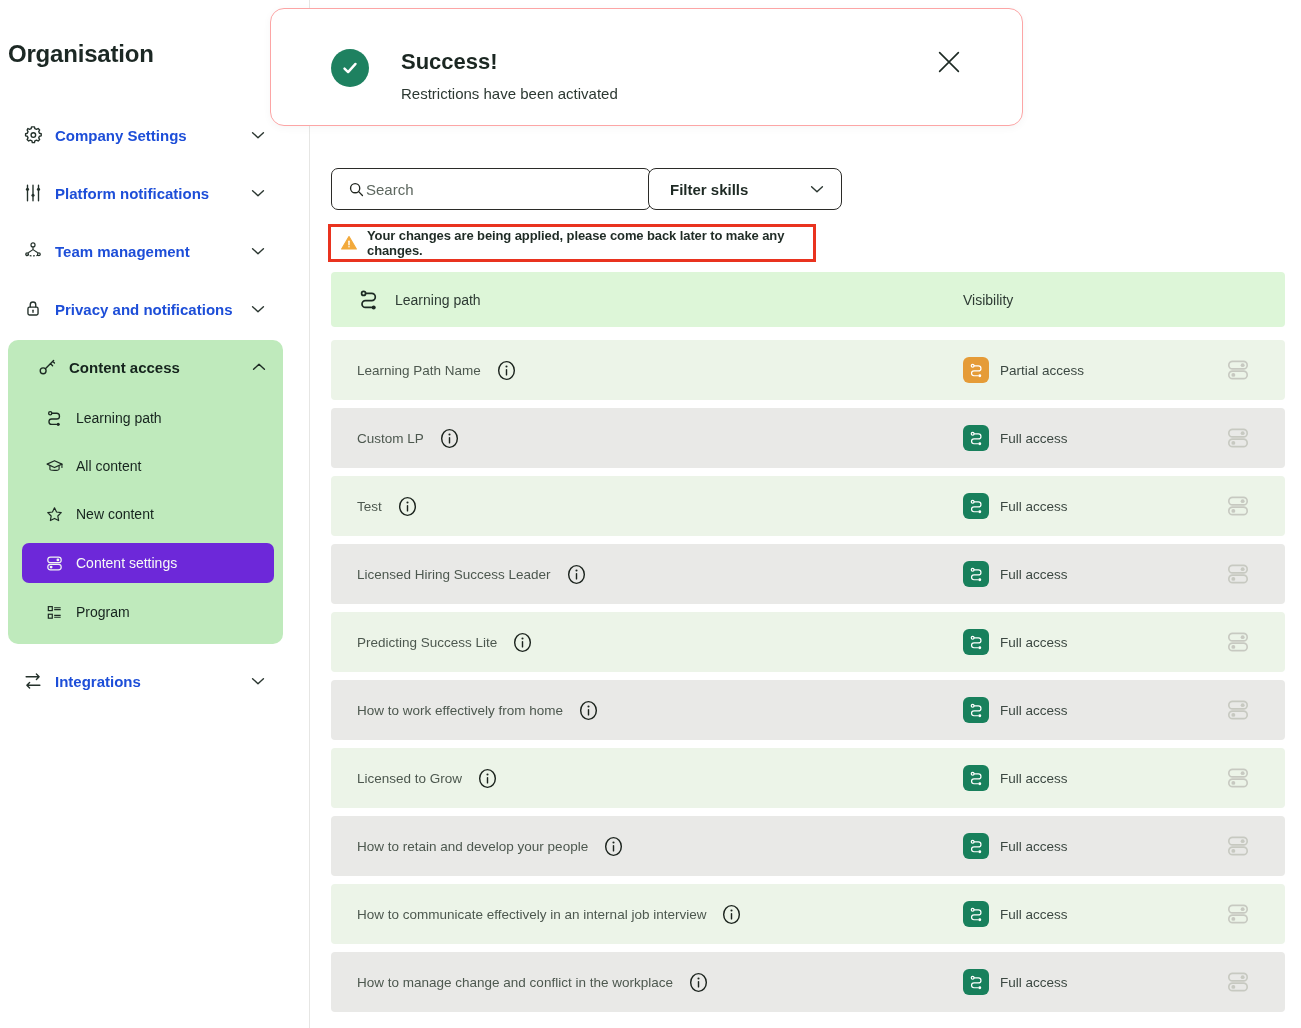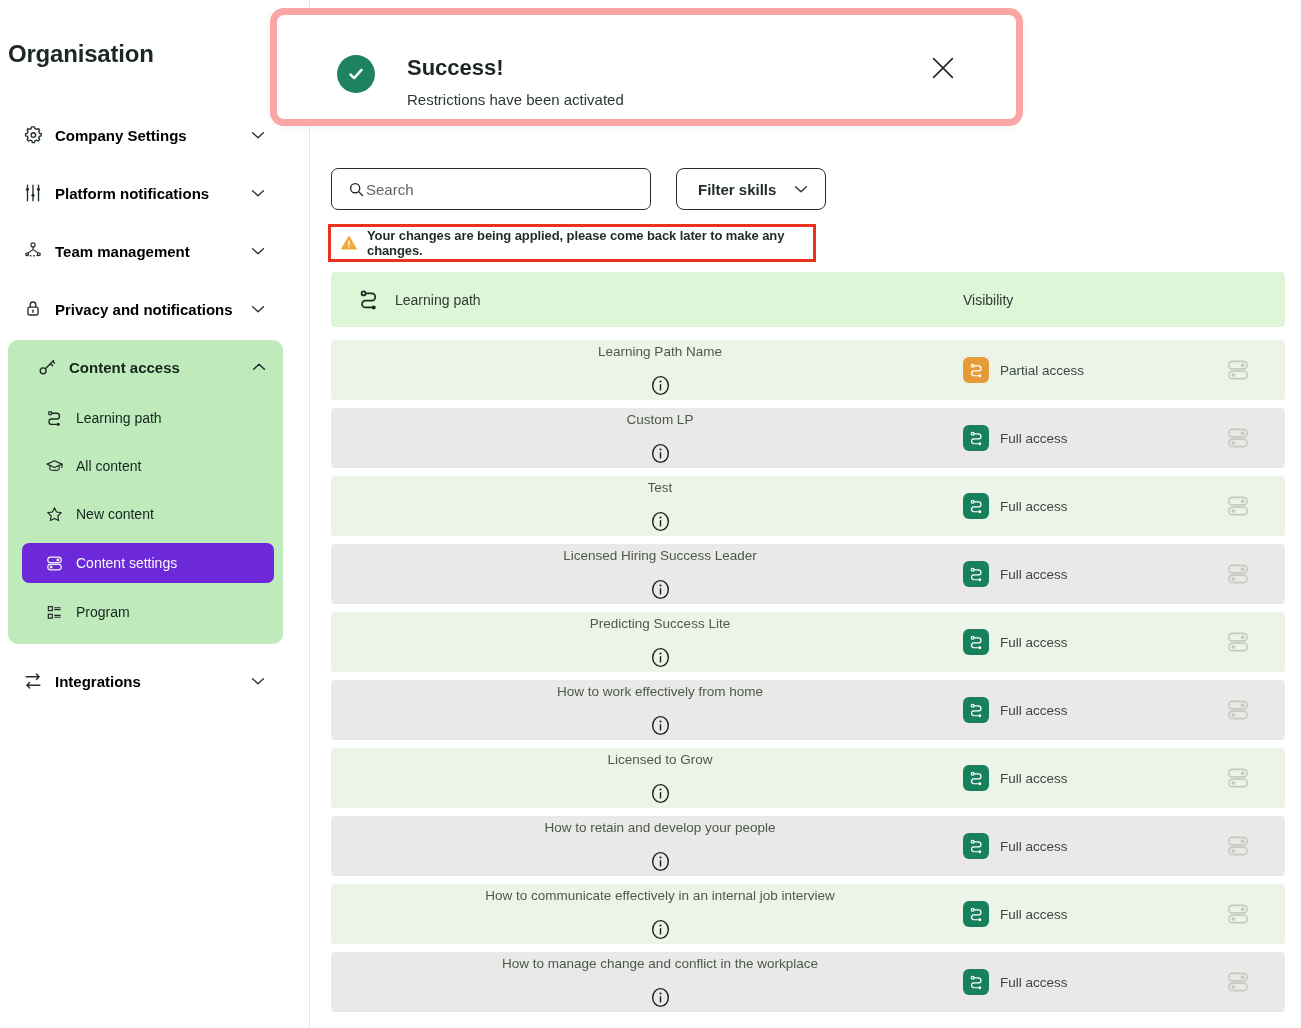--- a/index.html
+++ b/index.html
@@ -6,51 +6,51 @@
   html,body { background:#fff; }
   body { font-family:"Liberation Sans", sans-serif; color:#1d2a24; }
   .page { position:relative; width:1301px; height:1028px; background:#fff; overflow:hidden; }
 
   
   .sidebar { position:absolute; left:0; top:0; width:310px; height:1028px; background:#fff; border-right:1px solid #e6e6e4; }
   .sidebar-title { position:absolute; left:8px; top:40px; font-size:24px; font-weight:700; color:#1c2824; letter-spacing:-0.2px; }
   .nav { position:absolute; left:0; top:106px; width:100%; }
   .nav-item { height:58px; display:flex; align-items:center; padding-left:22px; gap:11px; cursor:pointer; }
   .nav-item .ico { width:22px; height:22px; color:#24312b; flex:0 0 22px; }
-  .nav-item .lbl { font-size:15px; font-weight:700; color:#000000; }
+  .nav-item .lbl { font-size:15px; font-weight:700; color:#1d4ed8; }
   .nav-item .chev { width:20px; height:20px; color:#2a3630; margin-left:auto; margin-right:41px; }
 
   .access-panel { margin:2px 27px 0 8px; width:275px; background:#bfeabc; border-radius:10px; padding-bottom:8px; }
   .access-head { height:54px; display:flex; align-items:center; padding-left:28px; gap:11px; cursor:pointer; }
   .access-head .ico { width:22px; height:22px; color:#1c2a23; flex:0 0 22px; }
   .access-head .lbl { font-size:15px; font-weight:700; color:#15241d; }
   .access-head .chev { width:20px; height:20px; color:#1c2a23; margin-left:auto; margin-right:14px; transform:rotate(180deg); }
   .sub-item { height:48px; display:flex; align-items:center; padding-left:37px; gap:12px; cursor:pointer; }
   .sub-item .ico { width:19px; height:19px; color:#1c2a23; flex:0 0 19px; }
   .sub-item .lbl { font-size:14px; color:#16241e; }
   .sub-item.active { background:#6d28d9; border-radius:7px; margin:5px 9px 5px 14px; padding-left:23px; height:40px; }
   .sub-item.active .ico { color:#f2f6f2; }
   .sub-item.active .lbl { color:#f7faf7; }
 
   .toast { position:absolute; left:270px; top:8px; width:753px; height:118px; background:#fff;
-           border:7px solid #fca5a5; border-radius:14px; z-index:30; box-shadow:0 2px 8px rgba(0,0,0,0.04); }
+           border:1px solid #fca5a5; border-radius:14px; z-index:30; box-shadow:0 2px 8px rgba(0,0,0,0.04); }
   .toast-check { position:absolute; left:60px; top:40px; width:38px; height:38px; border-radius:50%;
                  background:#1e8160; display:flex; align-items:center; justify-content:center; }
   .toast-check svg { width:24px; height:24px; }
   .toast-title { position:absolute; left:130px; top:40px; font-size:22px; font-weight:700; color:#1b2722; }
   .toast-msg { position:absolute; left:130px; top:76px; font-size:15px; color:#2c3832; }
   .toast-close { position:absolute; right:58px; top:38px; width:30px; height:30px; color:#1d2a24; cursor:pointer; }
 
   .search-box { position:absolute; left:331px; top:168px; width:320px; height:42px; background:#fff;
                 border:1.5px solid #2b2b28; border-radius:7px; display:flex; align-items:center; padding-left:15px; }
   .search-box .ico { width:19px; height:19px; color:#20251f; flex:0 0 19px; }
   .search-box input { border:none; outline:none; background:transparent; font-family:inherit; font-size:15px; color:#333; width:250px; }
   .search-box input::placeholder { color:#5d675f; }
 
-  .filter-btn { position:absolute; left:676px; top:168px; width:150px; height:42px; background:#fff;
+  .filter-btn { position:absolute; left:648px; top:168px; width:194px; height:42px; background:#fff;
                 border:1.5px solid #2b2b28; border-radius:8px; display:flex; align-items:center;
                 padding:0 14px 0 21px; cursor:pointer; }
   .filter-btn .lbl { font-size:15px; font-weight:700; color:#1e2a24; }
   .filter-btn .chev { width:20px; height:20px; color:#2a3630; margin-left:auto; }
 
   .warning { position:absolute; left:328px; top:224px; width:488px; height:38px; background:#fff;
              border:3px solid #e9331f; display:flex; align-items:center; padding-left:9px; gap:9px; }
   .warning .tri { width:18px; height:18px; flex:0 0 18px; }
   .warning .lbl { font-size:13px; font-weight:700; color:#1f2b25; letter-spacing:-0.1px; }
 
@@ -58,21 +58,21 @@
   .table { position:absolute; left:331px; top:272px; width:954px; }
   .thead { height:55px; background:#ddf6d8; border-radius:4px; display:grid;
            grid-template-columns:606px 262px 60px; align-items:center; padding-left:26px; margin-bottom:13px; }
   .thead .name-h { display:flex; align-items:center; gap:14px; }
   .thead .name-h .ico { width:24px; height:24px; color:#1c2a23; }
   .thead .col-lbl { font-size:14px; font-weight:500; color:#2e3b34; }
   .trow { height:60px; border-radius:4px; display:grid; grid-template-columns:606px 262px 60px;
           align-items:center; padding-left:26px; margin-bottom:8px; }
   .trow:nth-child(odd) { background:#ecf4e8; }
   .trow:nth-child(even) { background:#e9e9e7; }
-  .cell-name { display:flex; align-items:center; gap:15px;flex-direction:column; }
+  .cell-name { display:flex; align-items:center; gap:15px; }
   .cell-name .txt { font-size:13.5px; color:#4d584f; }
   .info-ico { width:21px; height:23px; color:#1c241e; cursor:pointer; }
   .cell-vis { display:flex; align-items:center; gap:11px; }
   .badge { width:26px; height:26px; border-radius:6px; display:flex; align-items:center; justify-content:center; }
   .badge.full { background:#18805c; }
   .badge.partial { background:#e59b37; }
   .badge svg { width:17px; height:17px; color:#fff; }
   .cell-vis .txt { font-size:13.5px; color:#3c4842; }
   .cell-act { display:flex; align-items:center; }
   .toggles-act { width:26px; height:28px; color:#c7c9c1; cursor:pointer; }

